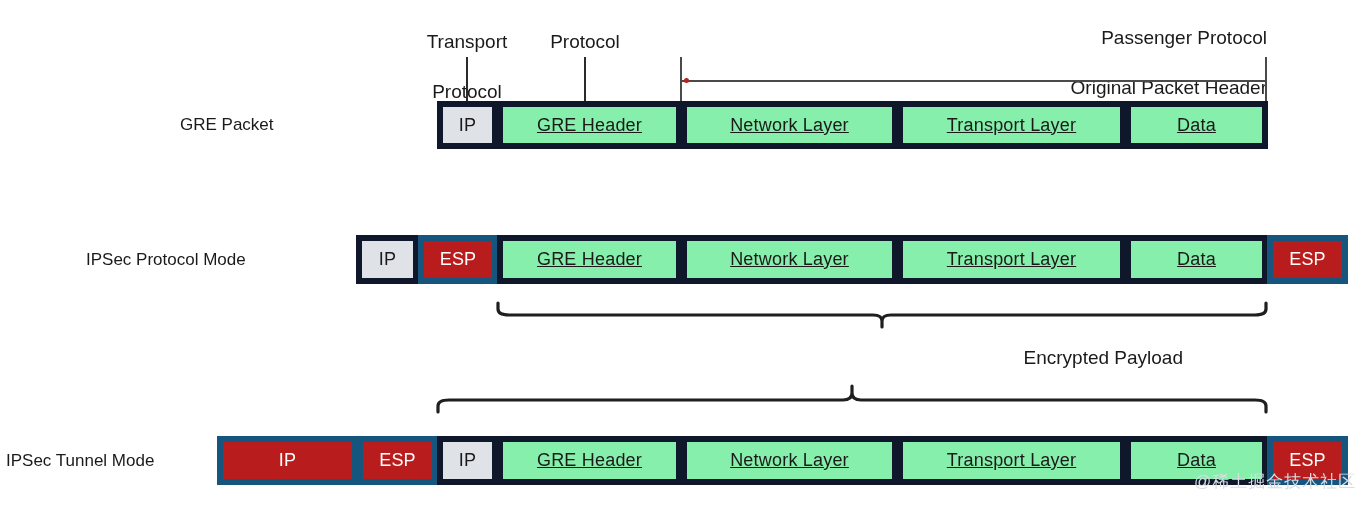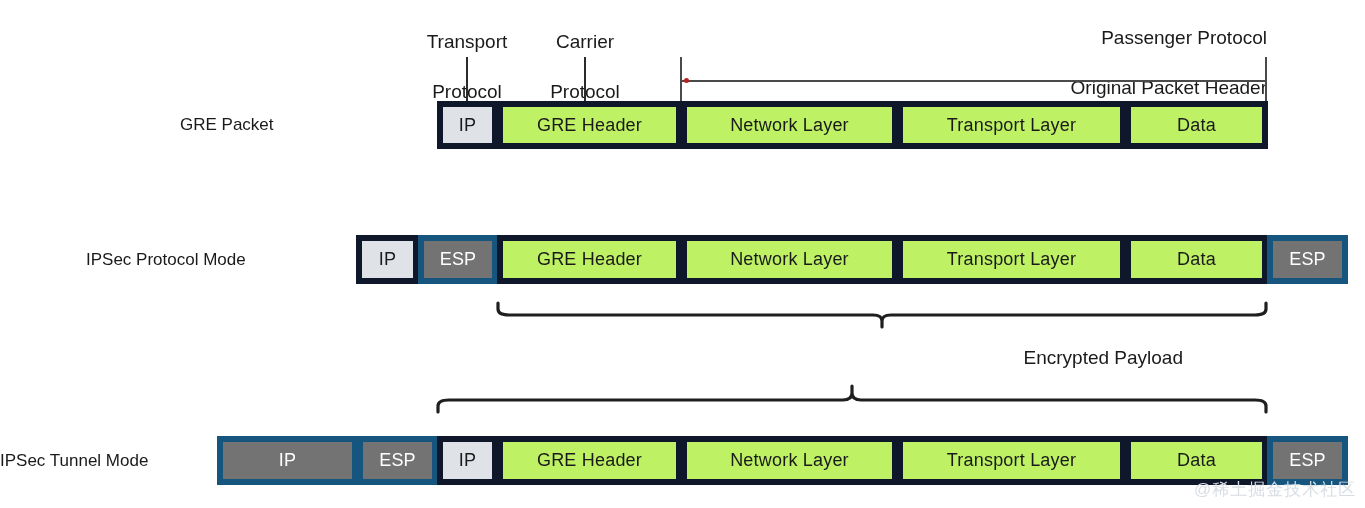--- a/index.html
+++ b/index.html
@@ -50,22 +50,22 @@
     position:absolute;
     box-sizing:border-box;
     display:flex;
     align-items:center;
     justify-content:center;
     font-size:18px;
     border:6px solid #0f172a;
     letter-spacing:.2px;
   }
   .blk.light{background:#dfe2e7;color:#1a1a1a;}
-  .blk.mid{background:#bef264;color:#1a1a1a;}
-  .blk.dark{background:#737373;color:#ffffff;border-color:#16557d;}
+  .blk.mid{background:#86efac;color:#1a1a1a;text-decoration:underline;}
+  .blk.dark{background:#b91c1c;color:#ffffff;border-color:#16557d;}
 
   
   .brace{position:absolute;}
   .brace svg{display:block;}
 
   .caption{
     position:absolute;
     font-size:19px;
     color:#1a1a1a;
     text-align:right;
@@ -84,21 +84,20 @@
 <body>
 
 <div id="stage">
 
   <div class="ann" style="left:397px;top:4px;width:140px;">
     <div>Transport</div>
     <div>Protocol</div>
   </div>
 
   <div class="ann" style="left:520px;top:4px;width:130px;">
-    <div>Carrier</div>
     <div>Protocol</div>
   </div>
 
   <div class="ann" style="left:681px;top:0;width:586px;text-align:right;">
     <div>Passenger Protocol</div>
     <div>Original Packet Header</div>
   </div>
 
   <div class="leader" style="left:466px;top:57px;height:44px;"></div>
   <div class="leader" style="left:584px;top:57px;height:44px;"></div>
@@ -139,28 +138,28 @@
 
   <div class="caption" style="left:583px;top:347px;width:600px;">Encrypted Payload</div>
 
   <div class="brace" style="left:435px;top:383px;width:835px;height:32px;">
     <svg width="835" height="32" viewBox="0 0 835 32" preserveAspectRatio="none">
       <path d="M3,29 L3,23 Q3,17 14,17 L408,17 Q417,17 417,10 L417,3
                L417,10 Q417,17 426,17 L820,17 Q831,17 831,23 L831,29" fill="none" stroke="#1f1f1f" stroke-width="3.2" stroke-linecap="round" stroke-linejoin="round"></path>
     </svg>
   </div>
 
-  <div class="rowlabel" style="left:0px;top:450px;width:200px;">IPSec Tunnel Mode</div>
+  <div class="rowlabel" style="left:0px;top:450px;width:200px;padding-left:6px;">IPSec Tunnel Mode</div>
 
   <div>
     <div class="blk dark" style="left:217px;top:436px;width:141px;height:49px;">IP</div>
     <div class="blk dark" style="left:357px;top:436px;width:81px;height:49px;">ESP</div>
     <div class="blk light" style="left:437px;top:436px;width:61px;height:49px;">IP</div>
     <div class="blk mid" style="left:497px;top:436px;width:185px;height:49px;">GRE Header</div>
     <div class="blk mid" style="left:681px;top:436px;width:217px;height:49px;">Network Layer</div>
     <div class="blk mid" style="left:897px;top:436px;width:229px;height:49px;">Transport Layer</div>
     <div class="blk mid" style="left:1125px;top:436px;width:143px;height:49px;">Data</div>
     <div class="blk dark" style="left:1267px;top:436px;width:81px;height:49px;">ESP</div>
   </div>
 
-  <div class="watermark" style="left:1194px;top:470px;margin-top:8px;">@稀土掘金技术社区</div>
+  <div class="watermark" style="left:1194px;top:470px;">@稀土掘金技术社区</div>
 
 </div>
 
 </body></html>

